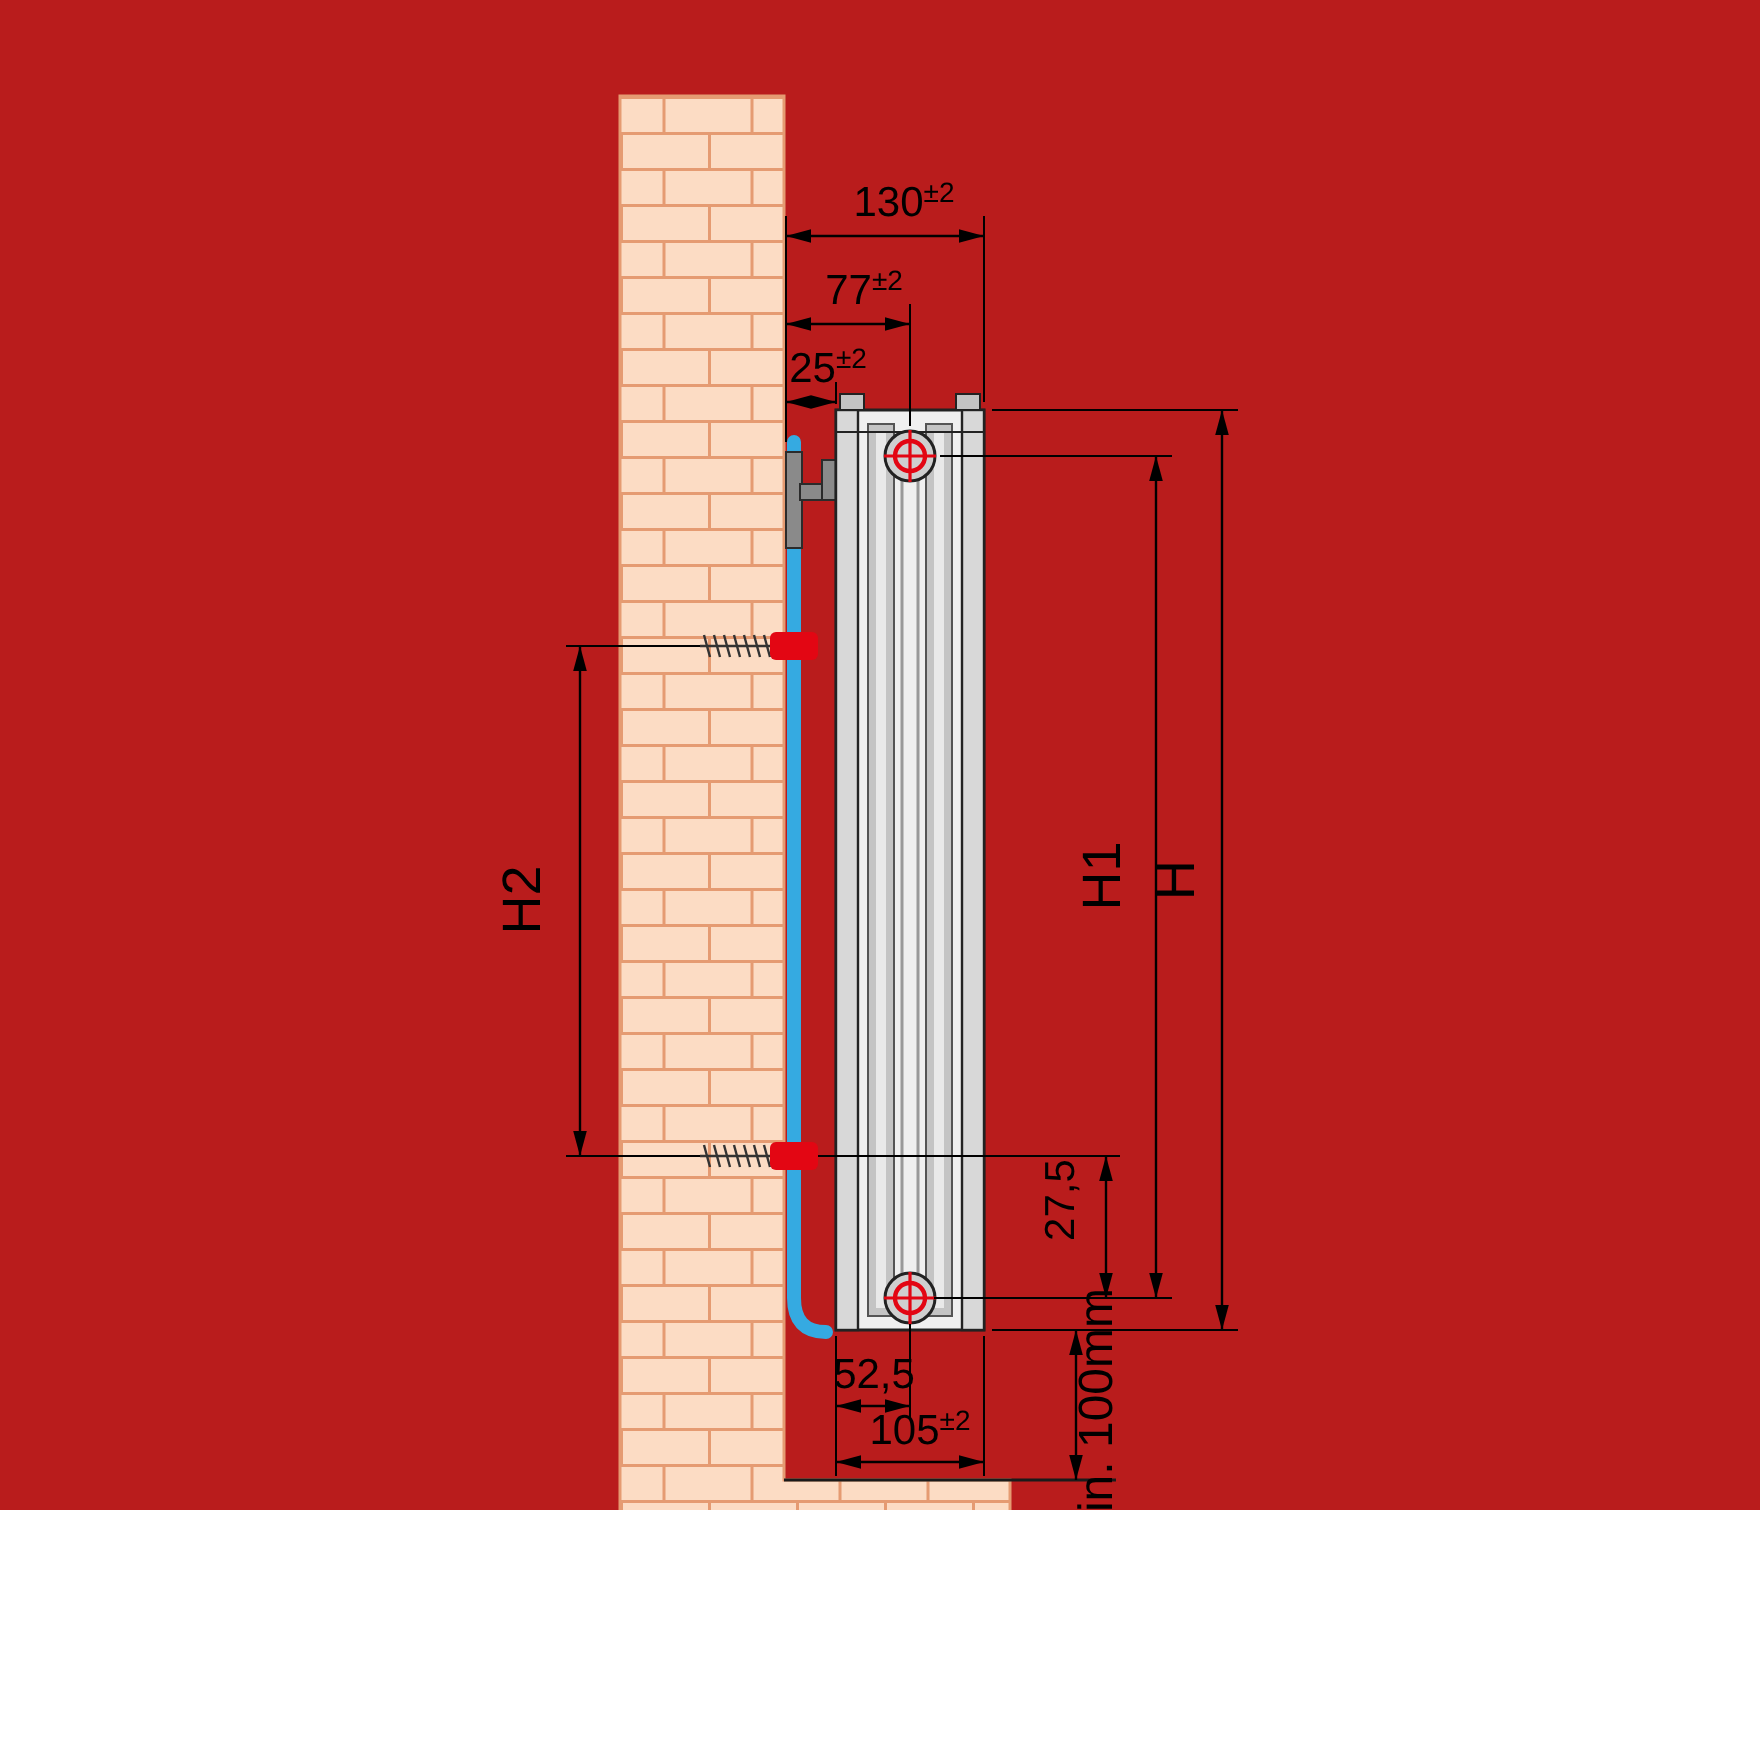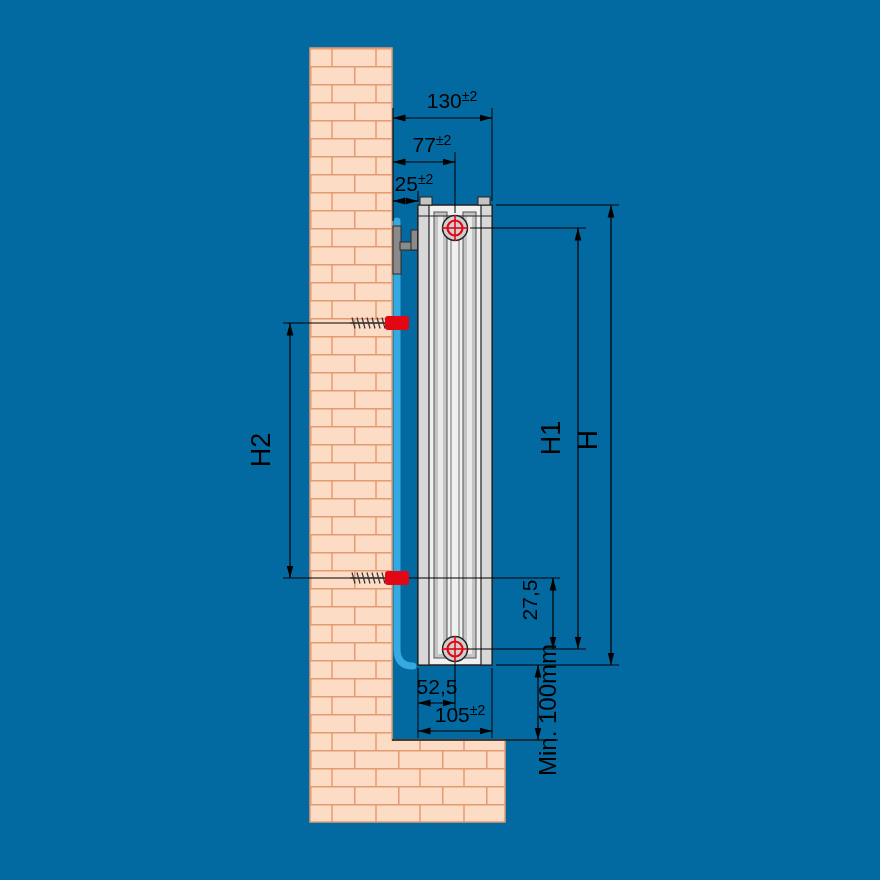--- a/index.html
+++ b/index.html
@@ -1,16 +1,16 @@
 <!DOCTYPE html>
 <html><head>
 <meta charset="utf-8">
 <style>
   html,body{margin:0;padding:0;background:#ffffff;}
-  .stage{position:relative;width:880px;height:880px;background:#0369a1;overflow:hidden;
+  .stage{position:relative;width:880px;height:755px;background:#b91c1c;overflow:hidden;
          font-family:"Liberation Sans", sans-serif;}
   svg text{fill:#000;font-family:"Liberation Sans", sans-serif;}
   .dimline{stroke:#000;stroke-width:1.2;}
   .extline{stroke:#000;stroke-width:1;}
   .dimtext{font-size:21px;}
   .bigtext{font-size:27px;}
 </style>
 </head>
 <body>
 

